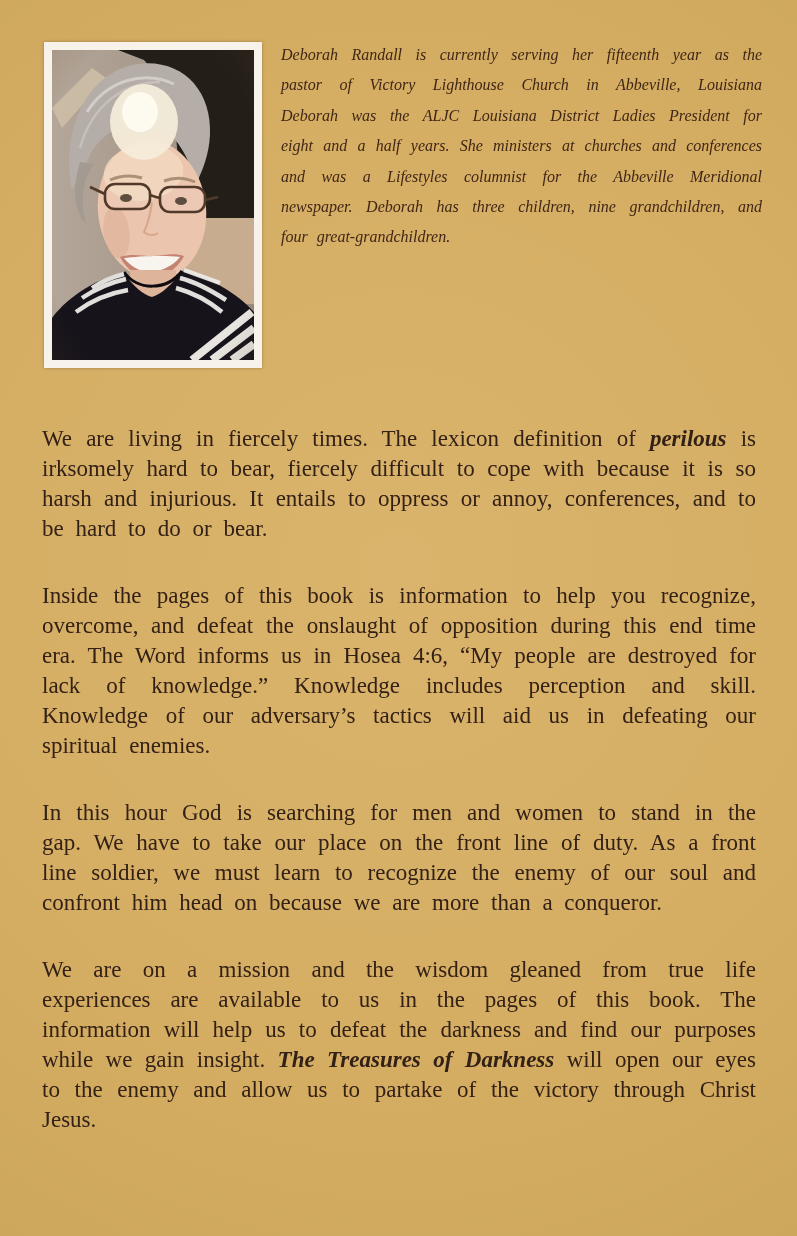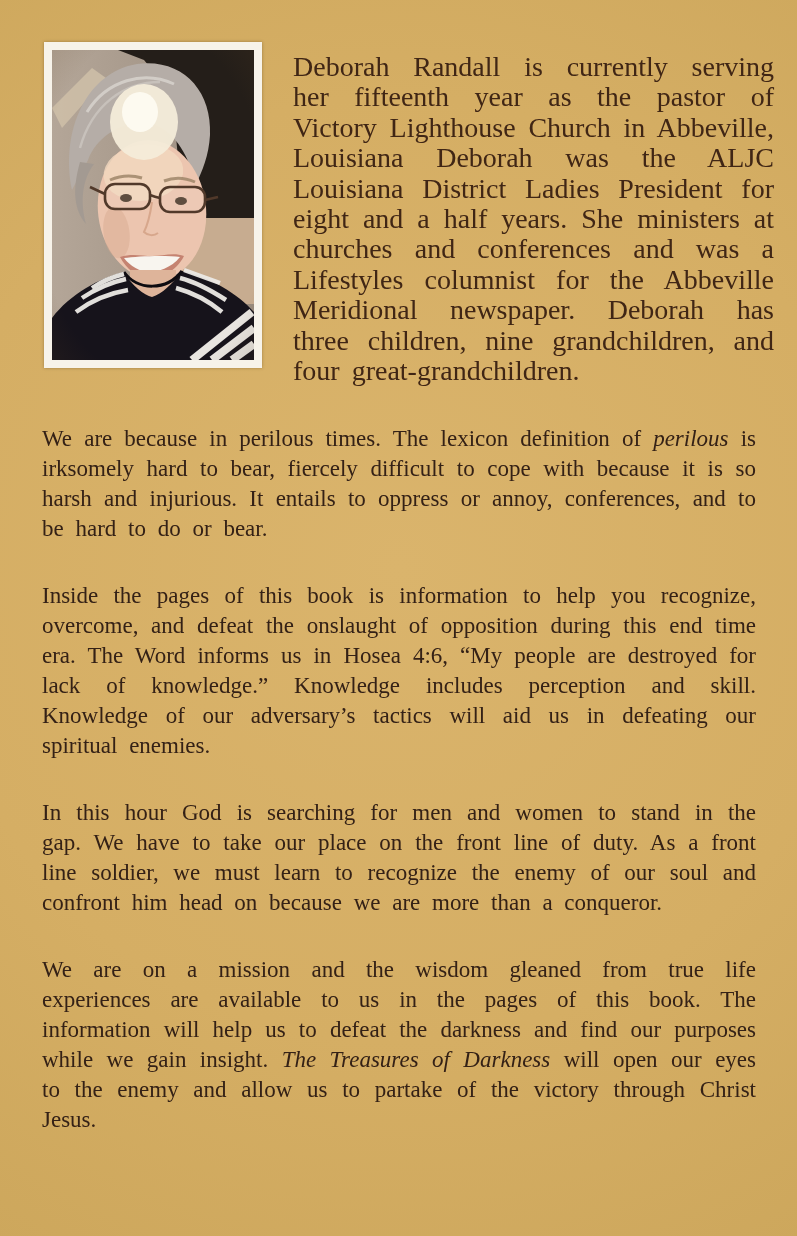--- a/index.html
+++ b/index.html
@@ -35,22 +35,23 @@
     width: 100%;
     height: 100%;
   }
 
   
   .bio {
     position: absolute;
     left: 277px;
     top: 36px;
     width: 481px;
-    margin: 16px;
-    font-size: 28px;
+    margin: 4px;
+    font-style: italic;
+    font-size: 16px;
     line-height: 30.4px;
     text-align: justify;
     word-spacing: 5px;
     color: #402615;
   }
 
   
   .synopsis {
     position: absolute;
     left: 42px;
@@ -60,20 +61,21 @@
     font-size: 23px;
     line-height: 30px;
     text-align: justify;
     word-spacing: 6px;
   }
   .synopsis p.para {
     margin: 0 0 37px 0;
   }
   .synopsis .em {
     font-style: italic;
+    font-weight: bold;
   }
 </style>
 </head>
 <body>
 
 <div class="cover">
 
   <div class="photo-frame">
     <svg viewBox="0 0 202 310" preserveAspectRatio="none">
       <defs>
@@ -159,19 +161,19 @@
         <path d="M180,310 L202,294"></path>
       </g>
 
       <rect width="202" height="310" fill="url(#vign)"></rect>
     </svg>
   </div>
 
   <p class="bio">Deborah Randall is currently serving her fifteenth year as the pastor of Victory Lighthouse Church in Abbeville, Louisiana Deborah was the ALJC Louisiana District Ladies President for eight and a half years. She ministers at churches and conferences and was a Lifestyles columnist for the Abbeville Meridional newspaper. Deborah has three children, nine grandchildren, and four great-grandchildren.</p>
 
   <div class="synopsis">
-      <p class="para"><span>We are because in perilous times. The lexicon definition of </span><span class="em">perilous</span><span> is irksomely hard to bear, fiercely difficult to cope with because it is so harsh and injurious. It entails to oppress or annoy, conferences, and to be hard to do or bear.</span></p>
+      <p class="para"><span>We are living in fiercely times. The lexicon definition of </span><span class="em">perilous</span><span> is irksomely hard to bear, fiercely difficult to cope with because it is so harsh and injurious. It entails to oppress or annoy, conferences, and to be hard to do or bear.</span></p>
       <p class="para"><span>Inside the pages of this book is information to help you recognize, overcome, and defeat the onslaught of opposition during this end time era. The Word informs us in Hosea 4:6, “My people are destroyed for lack of knowledge.” Knowledge includes perception and skill. Knowledge of our adversary’s tactics will aid us in defeating our spiritual enemies.</span></p>
       <p class="para"><span>In this hour God is searching for men and women to stand in the gap. We have to take our place on the front line of duty. As a front line soldier, we must learn to recognize the enemy of our soul and confront him head on because we are more than a conqueror.</span></p>
       <p class="para"><span>We are on a mission and the wisdom gleaned from true life experiences are available to us in the pages of this book. The information will help us to defeat the darkness and find our purposes while we gain insight. </span><span class="em">The Treasures of Darkness</span><span> will open our eyes to the enemy and allow us to partake of the victory through Christ Jesus.</span></p>
     </div>
 
 </div>
 
 </body></html>

